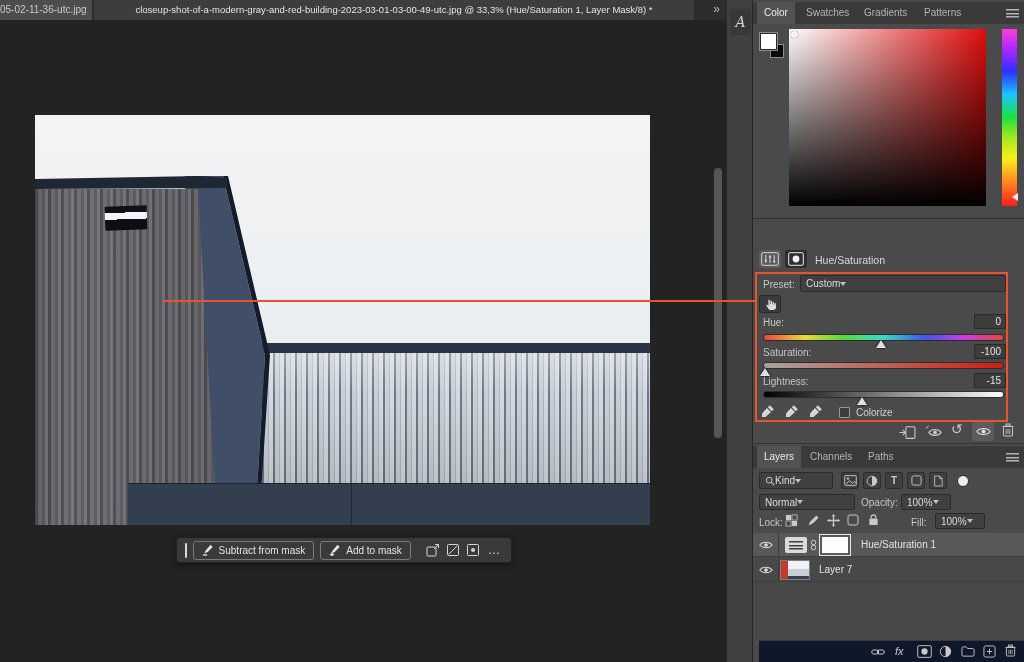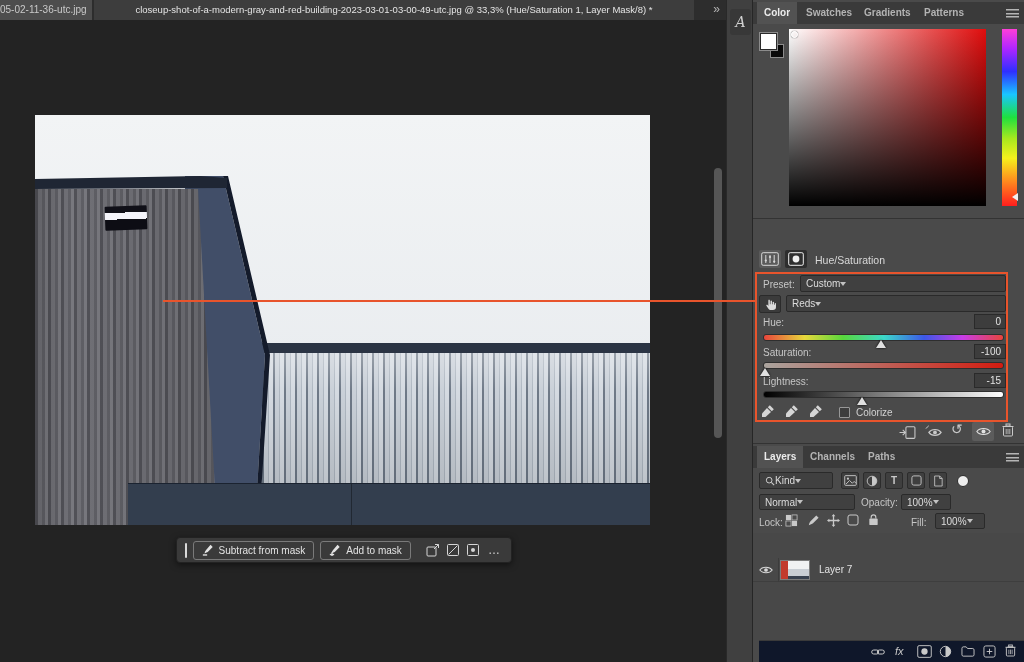--- a/index.html
+++ b/index.html
@@ -61,21 +61,21 @@
   
   .dock-strip { position:absolute; left:726px; top:0; width:26px; height:662px; background:#404040; border-left:1px solid #292929; }
   .dock-btn { position:absolute; left:3px; top:9px; width:21px; height:26px; background:#383838; border-radius:3px;
     display:flex; align-items:center; justify-content:center; cursor:pointer;
     font-family:"DejaVu Serif", serif; font-style:italic; font-size:14px; color:#d2d2d2; }
 
   
   .panels { position:absolute; left:752px; top:0; width:272px; height:662px; background:#4a4a4a; border-left:1px solid #262626; }
   .section { position:absolute; left:0; width:272px; }
   .tabbar { position:absolute; left:0; width:272px; height:22px; background:#3a3a3a; }
-  .ptab { position:absolute; top:0; height:22px; line-height:22px; text-align:left; font-size:10px; color:#b3b3b3; cursor:pointer; padding:0 7px;font-weight:bold; }
+  .ptab { position:absolute; top:0; height:22px; line-height:22px; text-align:left; font-size:10px; color:#b3b3b3; cursor:pointer; padding:0 7px; }
   .ptab.active { background:#525252; color:#ececec; }
   .hamb { position:absolute; width:13px; height:9px; cursor:pointer;
     background-image:linear-gradient(#b5b5b5,#b5b5b5),linear-gradient(#b5b5b5,#b5b5b5),linear-gradient(#b5b5b5,#b5b5b5);
     background-size:100% 1.5px; background-position:0 0,0 3.5px,0 7px; background-repeat:no-repeat; }
 
   .divider { position:absolute; left:0; width:272px; height:1px; background:#333; }
 
   
   .swatch-front { position:absolute; left:6px; top:32px; width:19px; height:19px; background:#fff; border:1px solid #8c8c8c; box-shadow:inset 0 0 0 1px #2a2a2a; z-index:2; cursor:pointer; }
   .swatch-back { position:absolute; left:17px; top:44px; width:14px; height:14px; background:#0a0a0a; border:1px solid #8c8c8c; z-index:1; cursor:pointer; }
@@ -365,24 +365,20 @@
       <div class="dd" style="left:47px;top:55px;width:206px">
         <span>Custom</span>
         <span class="chev"></span>
       </div>
 
       <div class="hdr-tile" style="left:6px;top:75px;background:#3b3b3b;border:1px solid #2b2b2b;color:#dcdcdc">
         <svg class="ic" width="13" height="13">
             <use href="#i-hand"></use>
           </svg>
       </div>
-      <div class="dd" style="left:33px;top:75px;width:220px">
-        <span>Reds</span>
-        <span class="chev"></span>
-      </div>
 
       <div class="flabel" style="left:10px;top:97px">Hue:</div>
       <div class="vbox" style="left:221px;top:94px">0</div>
       <div class="slider" style="top:112px">
         <div class="track hue"></div>
         <div class="thumb" style="left: calc(49% - 5px);"></div>
       </div>
 
       <div class="flabel" style="left:10px;top:127px">Saturation:</div>
       <div class="vbox" style="left:221px;top:124px">-100</div>
@@ -516,20 +512,37 @@
             <use href="#i-lock"></use>
           </svg>
       </div>
       <div class="flabel" style="left:158px;top:72px">Fill:</div>
       <div class="dd" style="left:182px;top:68px;width:50px;height:16px">
         <span>100%</span>
         <span class="chev"></span>
       </div>
 
       <div class="lrow-area">
+        <div class="lrow sel" style="top:0">
+          <div class="eyecell">
+            <svg class="ic" width="14" height="10">
+                <use href="#i-eye"></use>
+              </svg>
+          </div>
+          <div class="adj-thumb"></div>
+          <div class="ficon" style="left:57px;top:6px;color:#ddd">
+            <svg class="ic" width="7" height="12">
+                <use href="#i-chainv"></use>
+              </svg>
+          </div>
+          <div class="mask-thumb">
+            <div class="mask-inner"></div>
+          </div>
+          <div class="lname" style="left:108px">Hue/Saturation 1</div>
+        </div>
         <div class="lrow" style="top:25px">
           <div class="eyecell">
             <svg class="ic" width="14" height="10">
                 <use href="#i-eye"></use>
               </svg>
           </div>
           <div class="img-thumb"></div>
           <div class="lname" style="left:66px">Layer 7</div>
         </div>
       </div>

